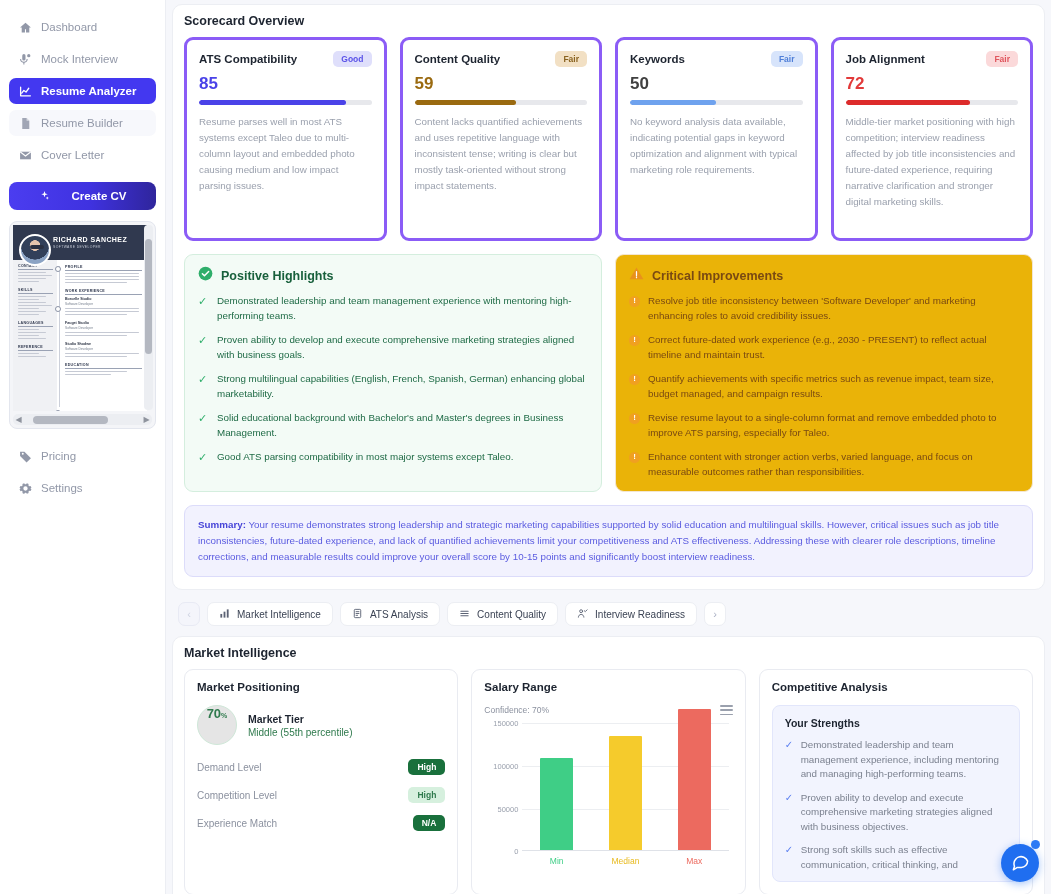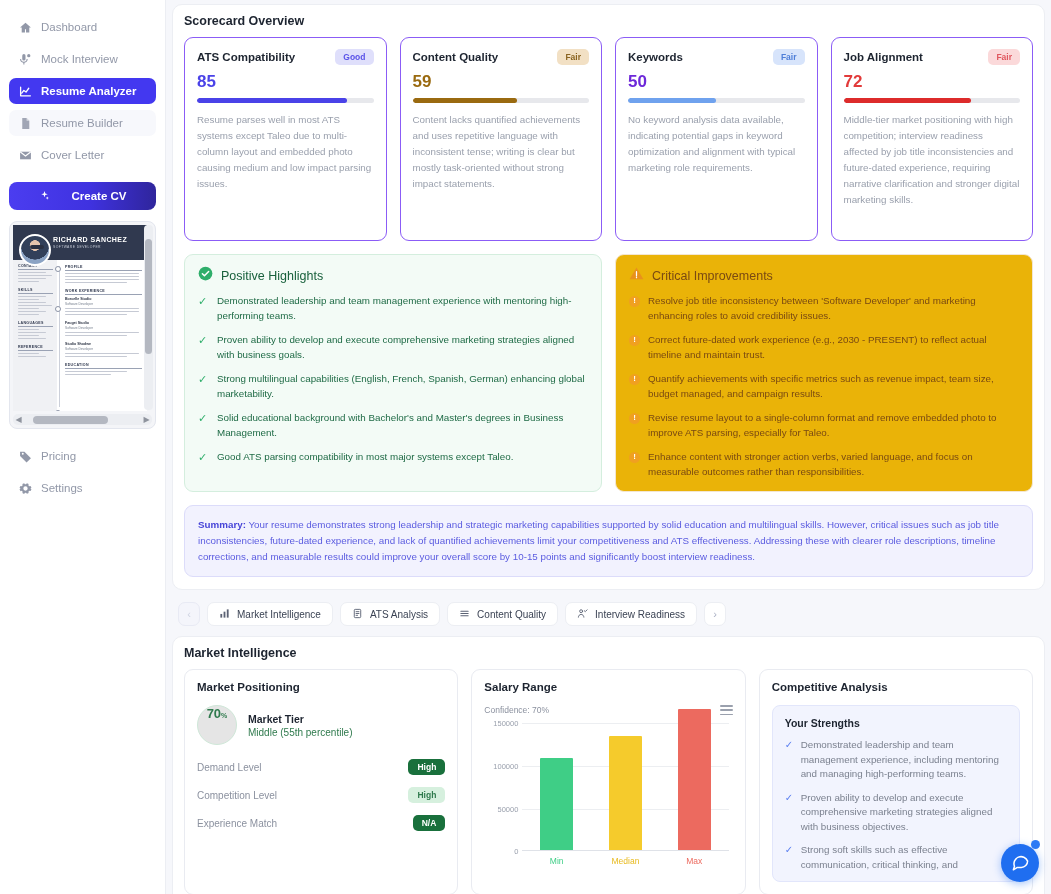--- a/index.html
+++ b/index.html
@@ -99,42 +99,42 @@
   .main { flex: 1; background: #f6f7fb; overflow: hidden; position: relative; }
 
   .panel {
     background:#fff; border:1px solid #eceef3; border-radius:10px;
     margin: 4px 6px 0 6px; padding: 9px 11px 12px;
   }
   .panel-title { font-size:12.5px; font-weight:bold; color:#1d2430; margin-bottom:9px; }
 
   .score-grid { display:grid; grid-template-columns: repeat(4, 1fr); gap: 13px; }
   .score-card {
-    border:1px solid #8b5cf6; border-radius:9px; background:#fff;
+    border:3px solid #8b5cf6; border-radius:9px; background:#fff;
     padding:11px 12px 0; min-height:204px;
   }
   .sc-top { display:flex; align-items:center; justify-content:space-between; }
   .sc-name { font-size:11.5px; font-weight:bold; color:#1d2430; }
   .badge { font-size:8.5px; font-weight:bold; border-radius:5px; padding:3px 8px; }
   .badge.good { background:#dfdffb; color:#5a52e8; }
   .badge.fair-amber { background:#f2e0c4; color:#8a6320; }
   .badge.fair-blue { background:#d7e4fb; color:#4f7fd8; }
   .badge.fair-red { background:#fbd9da; color:#e0575f; }
   .sc-value { font-size:17px; font-weight:bold; margin:7px 0 6px; }
   .bar { height:5px; border-radius:3px; background:#e7e8ec; overflow:hidden; }
   .bar > i { display:block; height:100%; border-radius:3px; }
   .sc-desc { font-size:9.8px; line-height:16px; color:#9aa0ad; margin-top:9px; }
 
   
   .two-col { display:grid; grid-template-columns: 1fr 1fr; gap: 13px; margin-top: 13px; }
   .hl-card { border-radius:9px; padding:11px 13px 12px; }
   .hl-pos { background:#f3fbf6; border:1px solid #d4eede; }
   .hl-neg { background:#eab308; border:1px solid #f3e6d2; }
   .hl-head { display:flex; align-items:center; gap:8px; margin-bottom:9px; }
-  .hl-title { font-size:12.5px; font-weight:normal; }
+  .hl-title { font-size:12.5px; font-weight:bold; }
   .hl-pos .hl-title { color:#18603c; }
   .hl-neg .hl-title { color:#7a4a12; }
   .hl-list { display:flex; flex-direction:column; gap:10px; }
   .hl-item { display:flex; gap:8px; font-size:9.8px; line-height:14.5px; }
   .hl-pos .hl-item { color:#1f6b46; }
   .hl-neg .hl-item { color:#7a4a12; }
   .chk { color:#2eae6a; flex:0 0 11px; font-size:11px; line-height:14px; }
   .bang {
     flex:0 0 11px; width:11px; height:11px; border-radius:50%;
     background:#f0a020; color:#fff; font-size:8px; font-weight:bold;
@@ -410,21 +410,21 @@
               <i style="width:59%;background:#9a6a10"></i>
             </div>
           <div class="sc-desc">Content lacks quantified achievements and uses repetitive language with inconsistent tense; writing is clear but mostly task-oriented without strong impact statements.</div>
         </div>
 
         <div class="score-card">
           <div class="sc-top">
             <span class="sc-name">Keywords</span>
             <span class="badge fair-blue">Fair</span>
           </div>
-          <div class="sc-value" style="color:#6d28d9">50</div>
+          <div class="sc-value" style="color:#404040">50</div>
           <div class="bar">
               <i style="width:50%;background:#6fa2ee"></i>
             </div>
           <div class="sc-desc">No keyword analysis data available, indicating potential gaps in keyword optimization and alignment with typical marketing role requirements.</div>
         </div>
 
         <div class="score-card">
           <div class="sc-top">
             <span class="sc-name">Job Alignment</span>
             <span class="badge fair-red">Fair</span>

